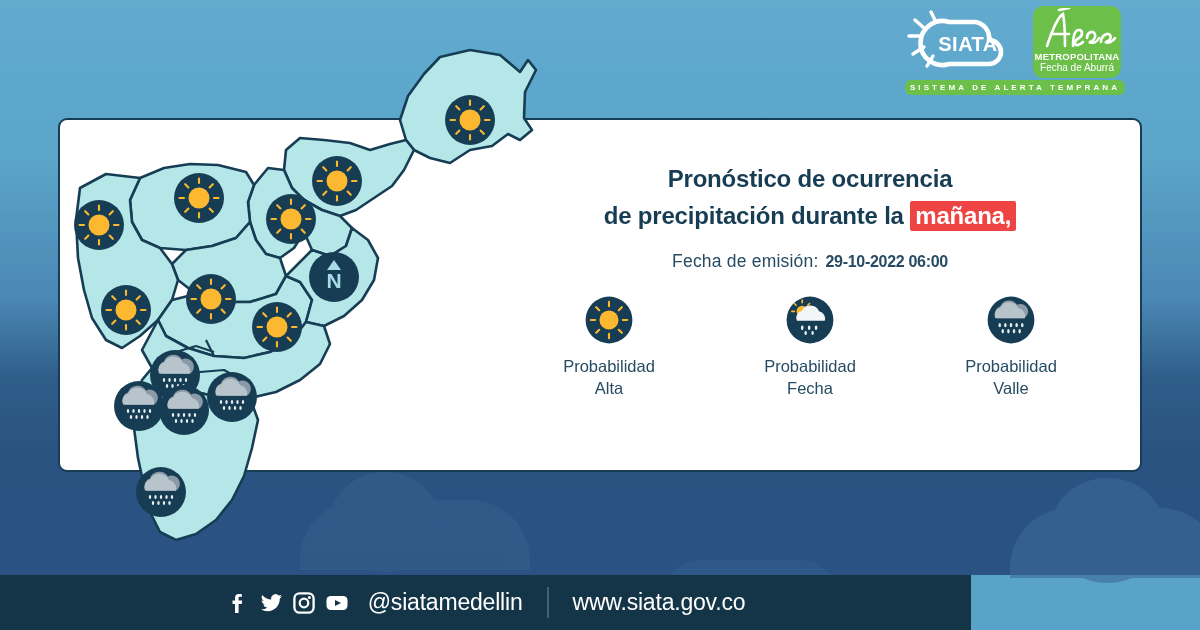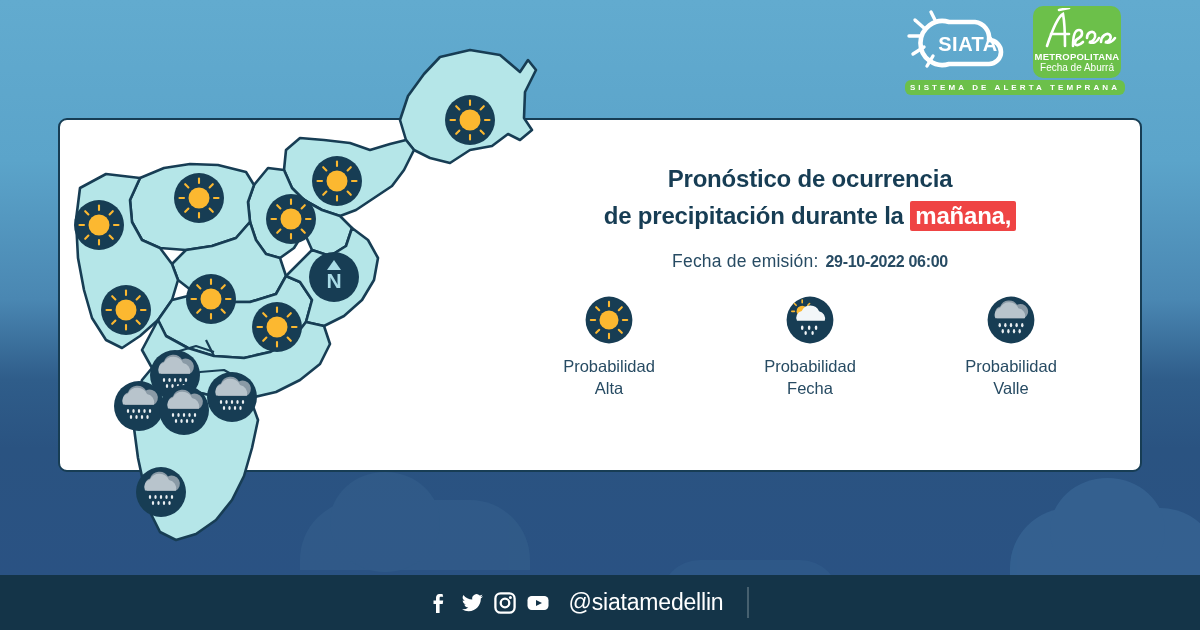--- a/index.html
+++ b/index.html
@@ -87,21 +87,21 @@
   }
   .legend-item { width:125px; display:flex; flex-direction:column; align-items:center; }
   .legend-icon { width:52px; height:52px; }
   .legend-label {
     margin-top:9px; text-align:center; color:#274b63;
     font-size:16.5px; line-height:22px;
   }
 
   
   #footer {
-    position:absolute; left:0; top:575px; width:1200px; height:55px;
+    position:absolute; left:0; top:575px; width:971px; height:55px;
     background:#143448; display:flex; align-items:center; justify-content:center; gap:0;
   }
   #social { display:flex; align-items:center; gap:9px; }
   .social-icon { width:24px; height:24px; }
   #handle {
     color:#fff; font-size:23px; margin-left:19px; letter-spacing:-.2px;
   }
   #divider { width:2px; height:31px; background:#46606f; margin:0 24px; }
   #website { color:#fff; font-size:23px; letter-spacing:-.2px; }
 </style>
@@ -360,13 +360,14 @@
       <circle cx="12" cy="12" r="4.3" fill="none" stroke="#fff" stroke-width="2.3"></circle>
       <circle cx="17.4" cy="6.6" r="1.5" fill="#fff"></circle>
     </svg>
     <svg class="social-icon" viewBox="0 0 24 24" xmlns="http://www.w3.org/2000/svg">
       <rect x="1.5" y="5" width="21" height="14" rx="4.2" fill="#fff"></rect>
       <polygon points="10,9 16,12 10,15" fill="#143448"></polygon>
     </svg>
   </div>
   <div id="handle">@siatamedellin</div>
   <div id="divider"></div>
+  <div id="website">www.siata.gov.co</div>
 </div>
 
 </body></html>

